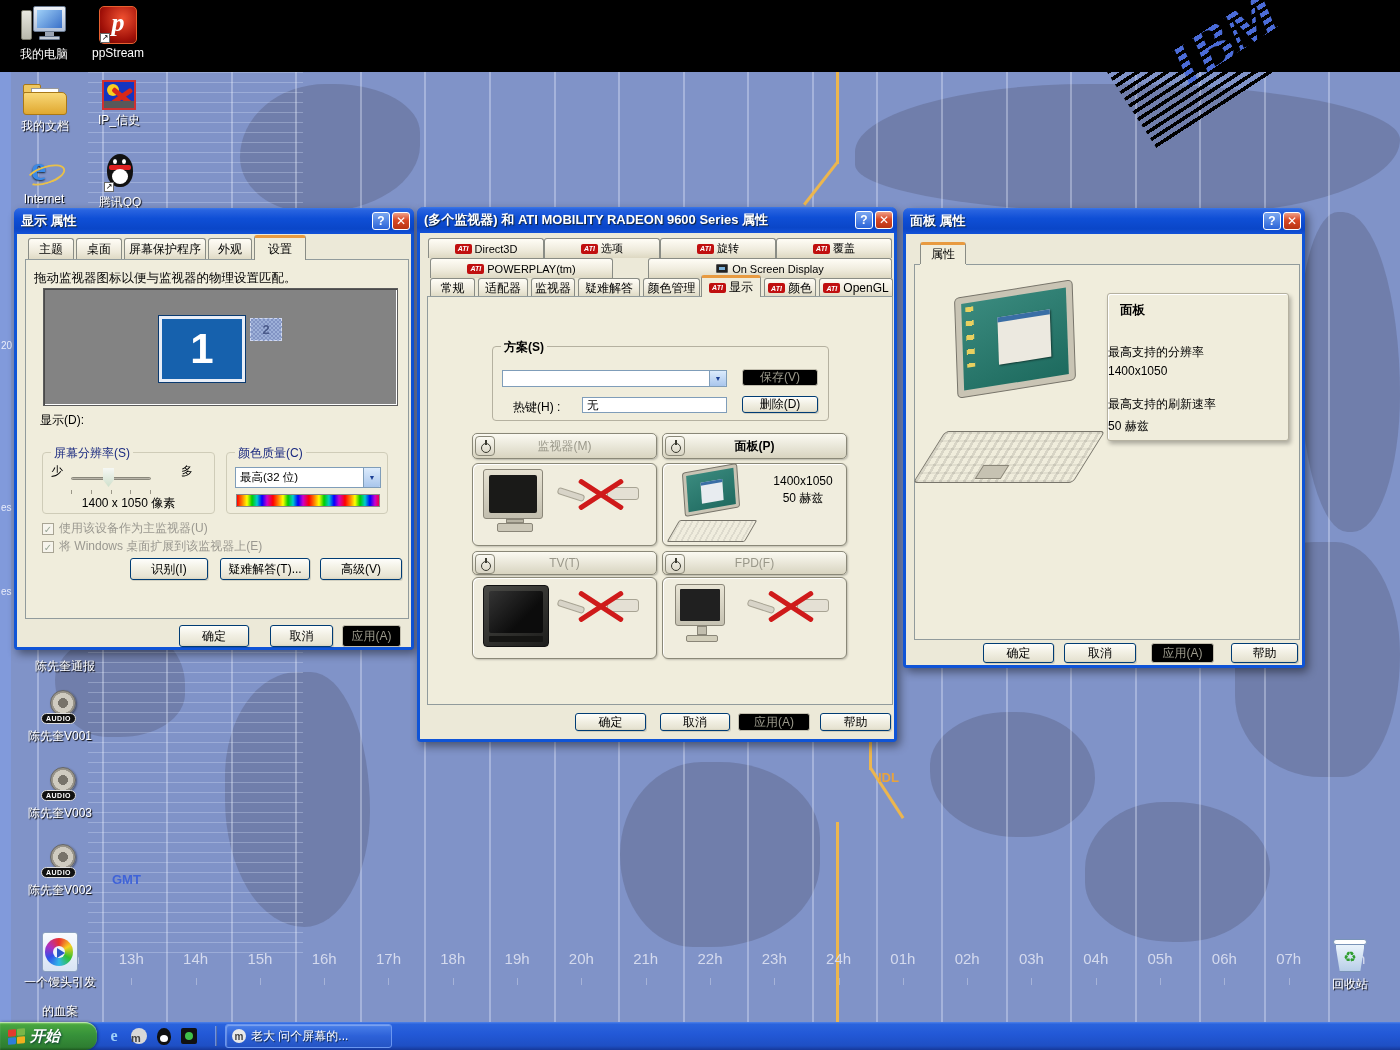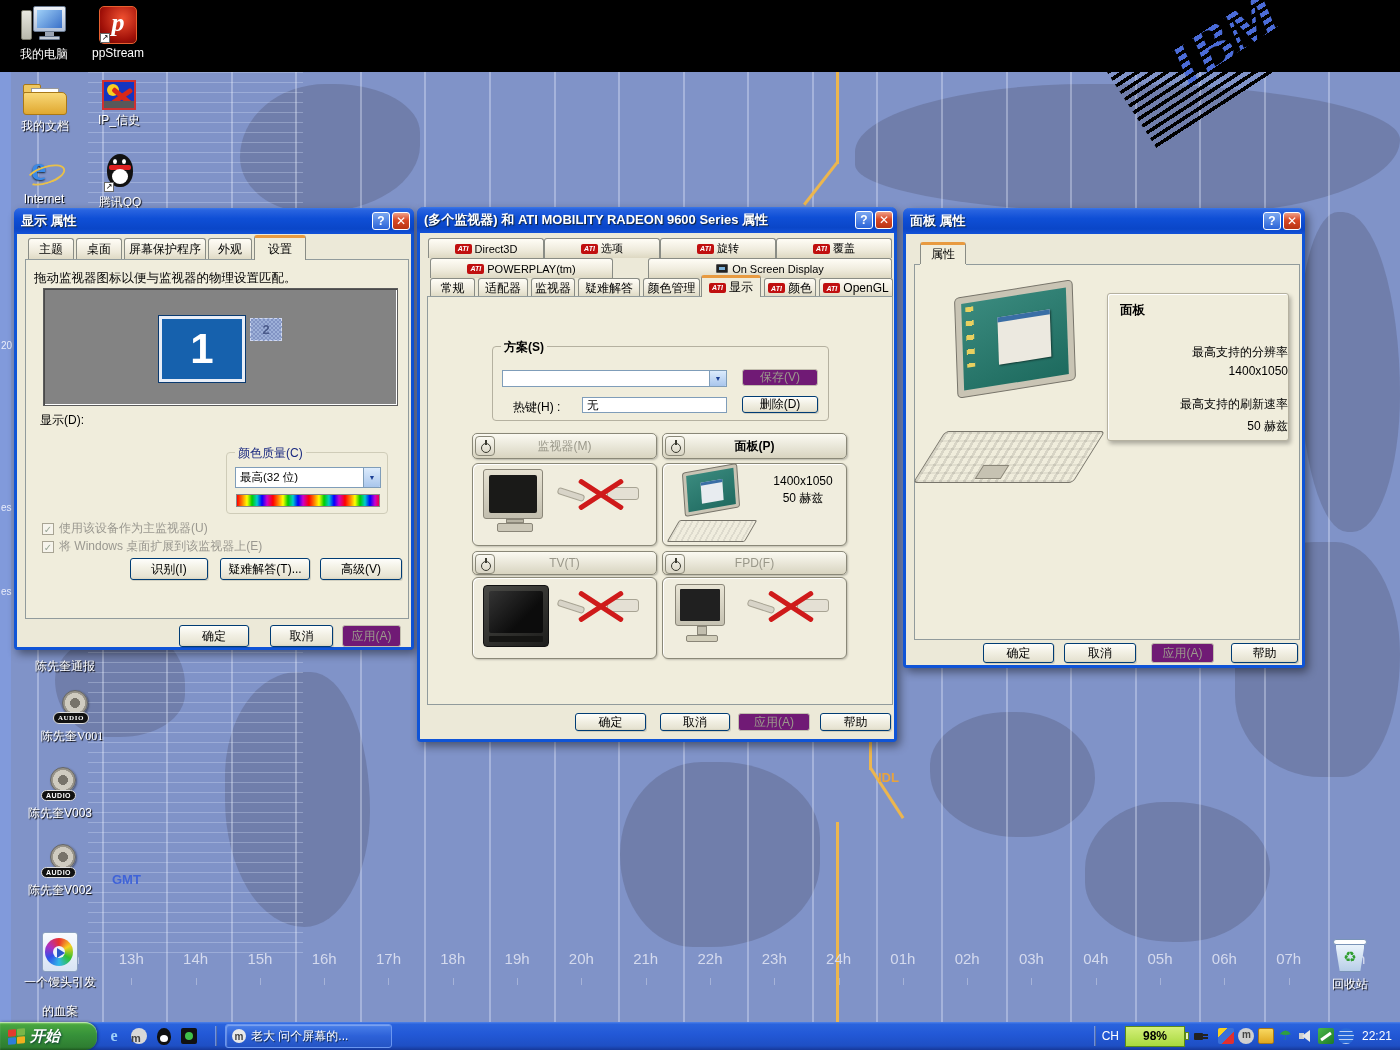--- a/index.html
+++ b/index.html
@@ -100,21 +100,21 @@
   .titlebar{position:absolute;left:-3px;right:-3px;top:0;height:26px;border-radius:6px 6px 0 0;background:linear-gradient(180deg,#3b77e8 0%,#2964e0 8%,#0f4fd6 40%,#0a46c8 80%,#1352d8 100%);display:flex;align-items:center;padding:0 4px 0 7px}
   .titlebar .title{color:#fff;font-size:13px;font-weight:bold;text-shadow:1px 1px 1px #123;flex:1;white-space:nowrap;overflow:hidden}
   .tb-btn{width:18px;height:18px;margin-left:2px;border:1px solid #fff;border-radius:3px;color:#fff;font-size:12px;font-weight:bold;display:flex;align-items:center;justify-content:center;line-height:1}
   .tb-help{background:linear-gradient(#7aa6f0,#2b64d8)}
   .tb-close{background:linear-gradient(#f0a088,#d84826 45%,#b83414)}
   .dlg-body{position:absolute;left:0;top:26px;right:0;bottom:0;background:#ece9d8}
   .tab{position:absolute;height:22px;background:linear-gradient(#fffdf6,#eeeadb 60%,#ddd8c2);border:1px solid #898c85;border-bottom:none;border-radius:3px 3px 0 0;font-size:12px;display:flex;align-items:center;justify-content:center;color:#000;white-space:nowrap;padding:0 4px}
   .tab.active{background:#f0eddc;border-top:3px solid #e89a40;z-index:3;box-shadow:0 2px 0 #f0eddc}
   .tabpanel{position:absolute;background:#f0eddc;border:1px solid #919b9c;z-index:2}
   .btn{position:absolute;background:linear-gradient(180deg,#fefefb,#f2f0e4 45%,#e6e3d2 90%,#d8d4c0);border:1px solid #003c74;border-radius:3px;font-size:12px;color:#000;display:flex;align-items:center;justify-content:center;box-shadow:1px 1px 0 rgba(0,0,0,.12)}
-  .btn.disabled{color:#9c9a8c;border-color:#c2beae;background:#701a75;box-shadow:none}
+  .btn.disabled{color:#9c9a8c;border-color:#c2beae;background:#000000;box-shadow:none}
   .groupbox{position:absolute;border:1px solid #cfccb8;border-radius:4px}
   .gb-label{position:absolute;left:8px;top:-8px;background:#f0eddc;padding:0 3px;font-size:12px;color:#1a2a80;white-space:nowrap}
   .combo{position:absolute;background:#fff;border:1px solid #7f9db9;display:flex;align-items:center}
   .combo .ctext{flex:1;font-size:11.5px;padding:0 4px;white-space:nowrap;overflow:hidden}
   .combo .carrow{width:17px;align-self:stretch;background:linear-gradient(#dcebfc,#a9c6ec);border-left:1px solid #7f9db9;border-radius:0 1px 1px 0;display:flex;align-items:center;justify-content:center;color:#1c3f94;font-size:7px}
   .combo .carrow::before{content:"\25BC"}
   .lbl{position:absolute;font-size:12px;color:#000;white-space:nowrap}
 
   
   #dlg-display{left:14px;top:208px;width:400px;height:442px}
@@ -166,21 +166,21 @@
   .lap-s{position:absolute;width:92px;height:76px}
   .lap-s .scr{position:absolute;left:16px;top:0;width:56px;height:44px;background:#c9c4b4;border:1px solid #77746a;border-radius:3px;transform:rotate(-10deg) skewX(-6deg);padding:3px}
   .lap-s .sin{width:100%;height:100%;background:linear-gradient(160deg,#3a8a7e,#1f6a60);position:relative}
   .lap-s .sin::after{content:"";position:absolute;left:30%;top:25%;width:45%;height:50%;background:#e8ecf0;border-top:3px solid #3a6ea5}
   .lap-s .base{position:absolute;left:6px;bottom:2px;width:78px;height:22px;background:linear-gradient(#ece8da,#b4b0a0);border:1px solid #77746a;transform:skewX(-30deg);border-radius:2px;background-image:repeating-linear-gradient(90deg,rgba(0,0,0,.08) 0 2px,transparent 2px 6px)}
 
   
   #dlg-panel{left:903px;top:208px;width:402px;height:460px}
   .raisedbox{position:absolute;background:#f0eddc;border:1px solid #b5b1a0;border-radius:3px;box-shadow:inset 1px 1px 0 #fff,2px 3px 4px rgba(0,0,0,.28)}
   .raised-h{position:absolute;left:12px;top:8px;font-size:12.5px;font-weight:bold}
-  .pg-line{position:absolute;left:0;right:0;text-align:right;font-size:12px}
+  .pg-line{position:absolute;left:0;right:0;text-align:left;font-size:12px}
   .atick{position:absolute;width:22px;height:22px;border-radius:50%;background:radial-gradient(circle at 35% 30%,#7cc5f2,#2a7fd0 60%,#1a5fae);outline:1px dotted #444;outline-offset:2px;color:#fff;display:flex;align-items:center;justify-content:center;font-size:13px;font-weight:bold}
   .atick::before{content:"\2713"}
   .lap-b{position:absolute;left:12px;top:24px;width:180px;height:200px}
   .lap-b .scr{position:absolute;left:28px;top:0;width:120px;height:100px;background:#c9c4b4;border:1px solid #77746a;border-radius:5px;transform:rotate(-9deg) skewX(-7deg);padding:6px}
   .lap-b .sin{width:100%;height:100%;background:linear-gradient(160deg,#3a8a7e,#1d6a5e);position:relative}
   .lap-b .win{position:absolute;left:34%;top:22%;width:50%;height:55%;background:#ece9e0;border-top:5px solid #3a6ea5;box-shadow:1px 1px 2px rgba(0,0,0,.5)}
   .lap-b .icons{position:absolute;left:4px;top:4px;width:8px;height:70%;background:repeating-linear-gradient(180deg,#e8d060 0 5px,transparent 5px 14px)}
   .lap-b .base{position:absolute;left:2px;bottom:6px;width:160px;height:52px;background:linear-gradient(#ece8da,#aaa696);border:1px solid #77746a;transform:skewX(-32deg);border-radius:4px;background-image:repeating-linear-gradient(90deg,rgba(0,0,0,.10) 0 3px,transparent 3px 8px),repeating-linear-gradient(180deg,rgba(0,0,0,.06) 0 2px,transparent 2px 8px)}
   .lap-b .pad{position:absolute;left:52px;bottom:10px;width:26px;height:14px;background:#c6c2b2;border:1px solid #8a8678;transform:skewX(-32deg)}
 
@@ -363,21 +363,21 @@
         <span class="shortcut-badge"></span>
       </div>
     <span class="dlabel">腾讯QQ</span>
   </div>
 
   <div class="dicon" style="left:10px;top:656px;width:110px">
     <span class="dlabel">陈先奎通报</span>
   </div>
   <div>
 
-      <div class="dicon" style="left: 16px; top: calc(690px + var(--i)*77px); width: 112px; font-family: Liberation Serif, serif; --i: 0;">
+      <div class="dicon" style="left: 4px; top: calc(690px + var(--i)*77px); width: 112px; --i: 0;">
         <div class="spk" style="--i: 0;">
           <i class="cone" style="--i: 0;"></i>
           <span class="audio-badge" style="--i: 0;">AUDIO</span>
         </div>
         <span class="dlabel" style="--i: 0;">陈先奎V001</span>
       </div>
 
       <div class="dicon" style="left: 4px; top: calc(690px + var(--i)*77px); width: 112px; --i: 1;">
         <div class="spk" style="--i: 1;">
           <i class="cone" style="--i: 1;"></i>
@@ -425,20 +425,35 @@
       <div class="tab" style="left:107px;top:4px;width:82px">屏幕保护程序</div>
       <div class="tab" style="left:191px;top:4px;width:44px">外观</div>
       <div class="tab active" style="left:237px;top:1px;width:52px;height:25px">设置</div>
       <div class="tabpanel" style="left:8px;top:25px;width:384px;height:360px">
         <div class="lbl" style="left:8px;top:10px;font-size:12.5px">拖动监视器图标以便与监视器的物理设置匹配。</div>
         <div class="preview">
           <div class="mon1">1</div>
           <div class="mon2">2</div>
         </div>
         <div class="lbl" style="left:14px;top:152px">显示(D):</div>
+        <div class="groupbox" style="left:16px;top:192px;width:173px;height:62px">
+          <span class="gb-label">屏幕分辨率(S)</span>
+          <span class="lbl" style="left:8px;top:10px">少</span>
+          <span class="lbl" style="left:138px;top:10px">多</span>
+          <div class="slider-track"></div>
+          <div class="slider-thumb"></div>
+          <div class="slider-ticks">
+              <i></i>
+              <i></i>
+              <i></i>
+              <i></i>
+              <i></i>
+            </div>
+          <div class="lbl" style="left:0;right:0;top:42px;text-align:center;position:absolute">1400 x 1050 像素</div>
+        </div>
         <div class="groupbox" style="left:200px;top:192px;width:162px;height:62px">
           <span class="gb-label">颜色质量(C)</span>
           <div class="combo" style="left:8px;top:14px;width:146px;height:21px">
             <span class="ctext">最高(32 位)</span>
             <span class="carrow"></span>
           </div>
           <div class="rainbow"></div>
         </div>
         <div class="cb-row" style="left:16px;top:260px">
           <span class="cb checked"></span>
@@ -658,33 +673,15 @@
         <span class="ql-qq"></span>
       </div>
     <div class="ql" style="left:180px">
         <span class="ql-cam"></span>
       </div>
     <div class="ql-divider"></div>
     <div class="taskbtn">
       <span class="ticon"></span>
       <span class="ttext">老大  问个屏幕的...</span>
     </div>
-    <div class="tray">
-      <span class="tray-div"></span>
-      <span class="lang">CH</span>
-      <span class="battbox">98%</span>
-      <span class="battnub"></span>
-      <span class="plug"></span>
-      <span class="trayicon ti-paint"></span>
-      <span class="trayicon ti-m"></span>
-      <span class="trayicon ti-mail"></span>
-      <span class="trayicon ti-umb"></span>
-      <span class="trayicon ti-vol">
-          <i class="sq"></i>
-          <i class="cone"></i>
-        </span>
-      <span class="trayicon ti-av"></span>
-      <span class="trayicon ti-globe"></span>
-      <span class="clock">22:21</span>
-    </div>
   </div>
 
 </div>
 
 </body></html>

